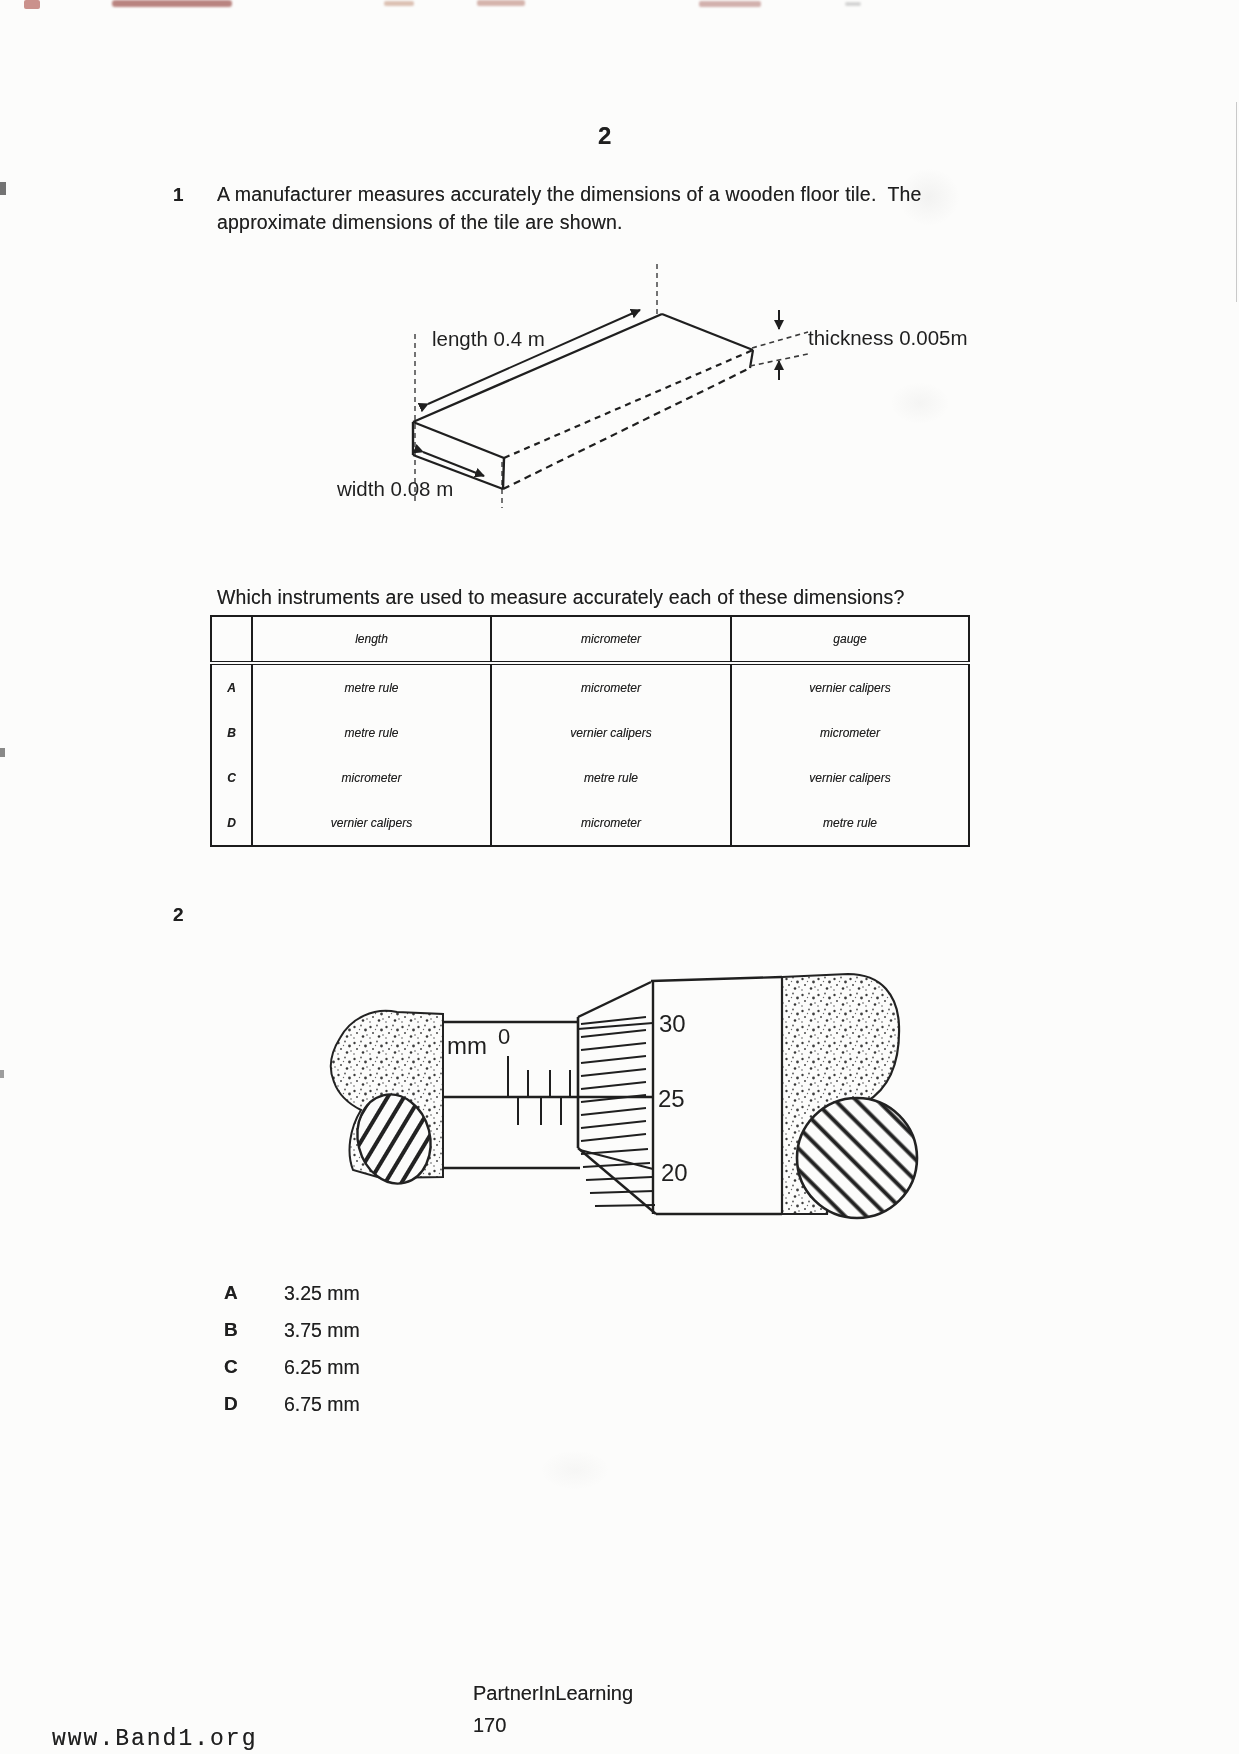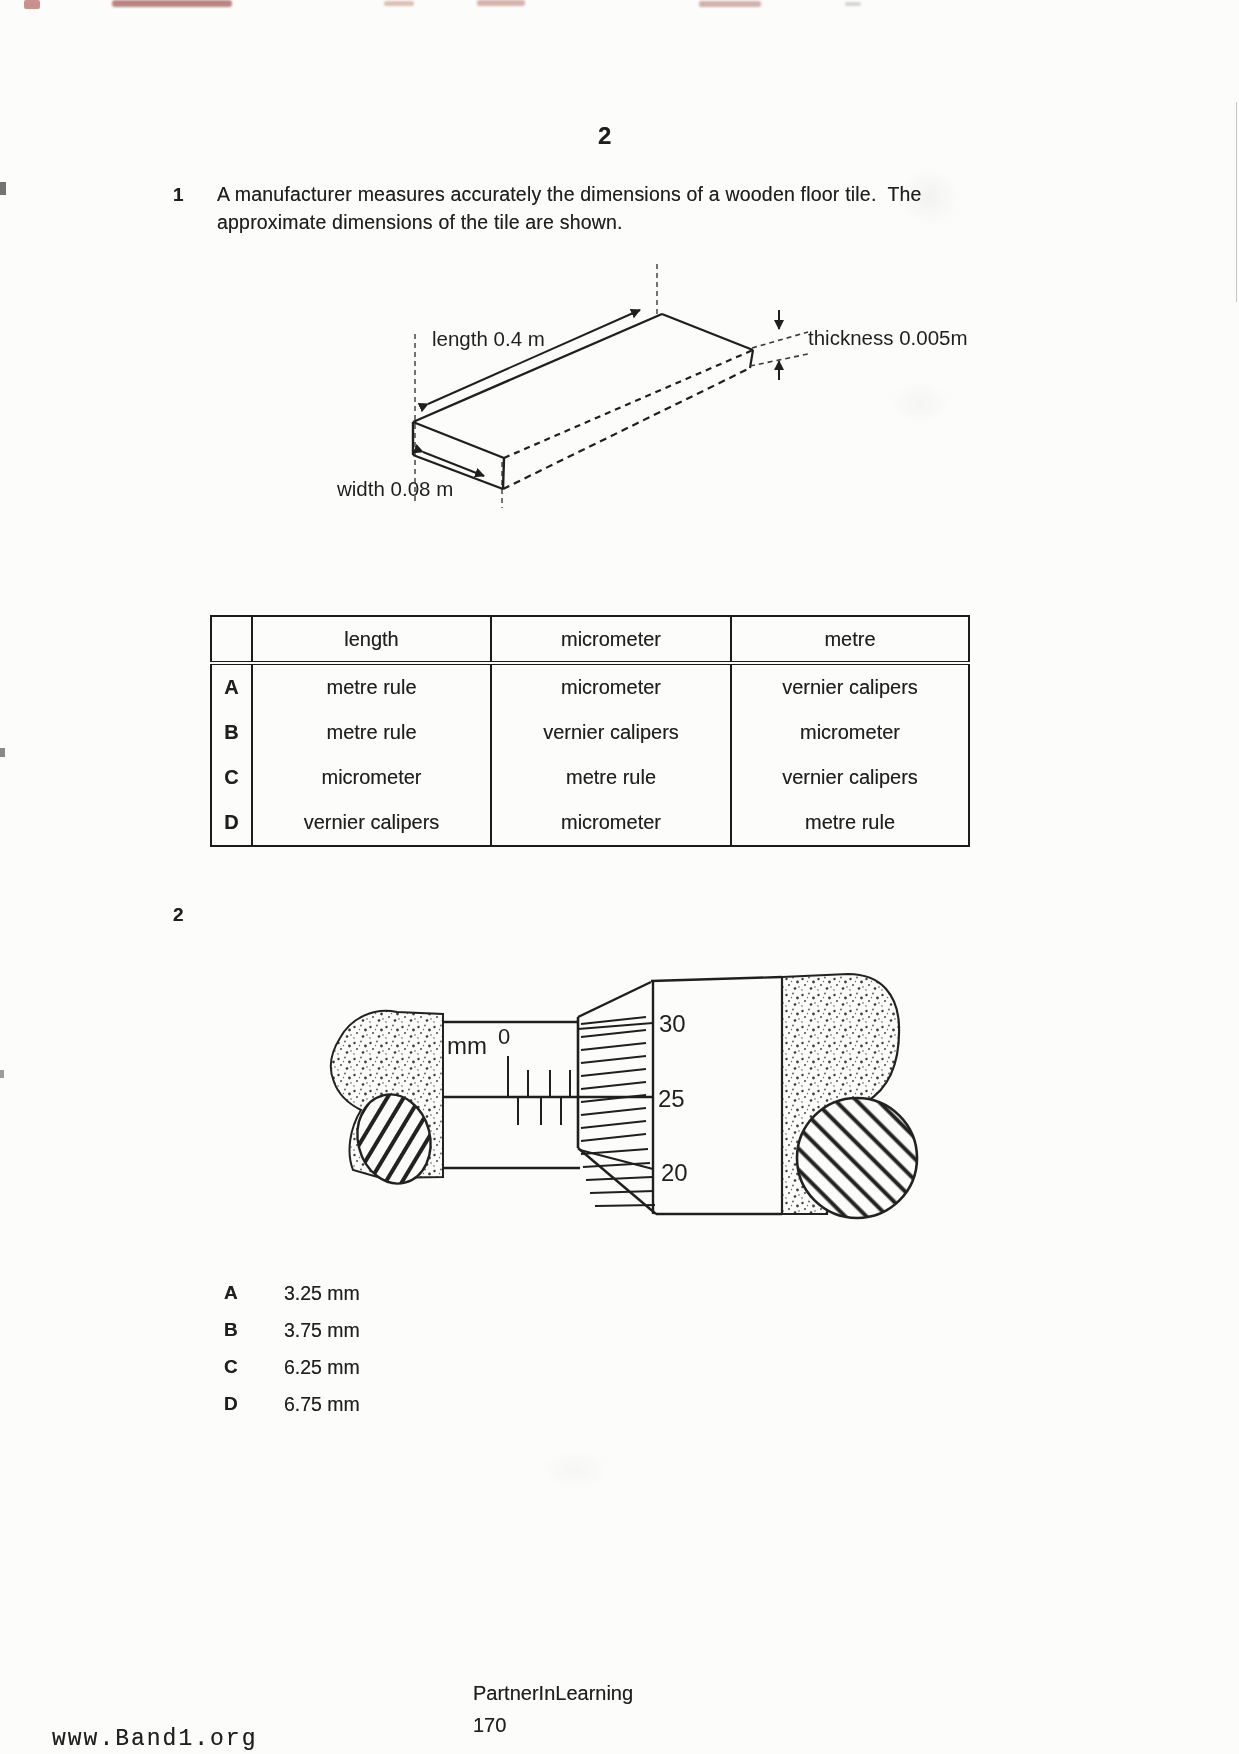--- a/index.html
+++ b/index.html
@@ -14,22 +14,23 @@
   #page-number{left:598px;top:122px;font-size:24px;}
   #q1-number{left:173px;top:184px;font-size:19px;}
   #q1-line1{left:217px;top:183px;font-size:19.5px;letter-spacing:.2px;}
   #q1-line2{left:217px;top:211px;font-size:19.5px;letter-spacing:.2px;}
   #q1-question{left:217px;top:586px;font-size:19.5px;letter-spacing:.15px;}
   #q2-number{left:173px;top:904px;font-size:19px;}
   #q2-text{left:217px;top:904px;font-size:19.5px;letter-spacing:.2px;}
   
   #q1-table{
     position:absolute;left:210px;top:615px;width:758px;height:228px;
-    border-collapse:collapse;table-layout:fixed;font-size:20px;
+    border-collapse:collapse;table-layout:fixed;font-size:12px;
     text-shadow:0 0 0.6px rgba(30,30,30,.5);
+    font-style:italic;
   }
   #q1-table td,#q1-table th{
     border-left:2px solid #1c1c1c;border-right:2px solid #1c1c1c;
     text-align:center;vertical-align:middle;padding:0;font-weight:normal;
   }
   #q1-table thead th{border-top:2px solid #1c1c1c;border-bottom:4px double #1c1c1c;height:44px;}
   #q1-table tbody td{height:45px;}
   #q1-table tbody tr:last-child td{border-bottom:2px solid #1c1c1c;}
   #q1-table .rowlabel{font-weight:bold;}
   
@@ -114,34 +115,35 @@
     <line x1="779" y1="308" x2="779" y2="327" stroke="#1f1f1f" stroke-width="2" marker-end="url(#ah)"></line>
     <line x1="779" y1="378" x2="779" y2="359" stroke="#1f1f1f" stroke-width="2" marker-end="url(#ah)"></line>
     <line x1="752" y1="346" x2="808" y2="330" stroke="#3a3a3a" stroke-width="1.6" stroke-dasharray="5 4"></line>
     <line x1="750" y1="364" x2="808" y2="352" stroke="#3a3a3a" stroke-width="1.6" stroke-dasharray="5 4"></line>
 
     <text x="432" y="344" font-size="20.5">length 0.4 m</text>
     <text x="808" y="343" font-size="20.5">thickness 0.005m</text>
     <text x="337" y="494" font-size="20.5">width 0.08 m</text>
   </svg>
 
+  <div class="txt" id="q1-question">Which instruments are used to measure accurately each of these dimensions?</div>
 
   <table id="q1-table">
     <colgroup>
         <col style="width:41px">
         <col style="width:239px">
         <col style="width:240px">
         <col style="width:238px">
       </colgroup>
     <thead>
       <tr>
         <th></th>
         <th>length</th>
         <th>micrometer</th>
-        <th>metre</th>
+        <th>gauge</th>
       </tr>
     </thead>
     <tbody>
       <tr>
         <td class="rowlabel">A</td>
         <td>metre rule</td>
         <td>micrometer</td>
         <td>vernier calipers</td>
       </tr>
       <tr>

